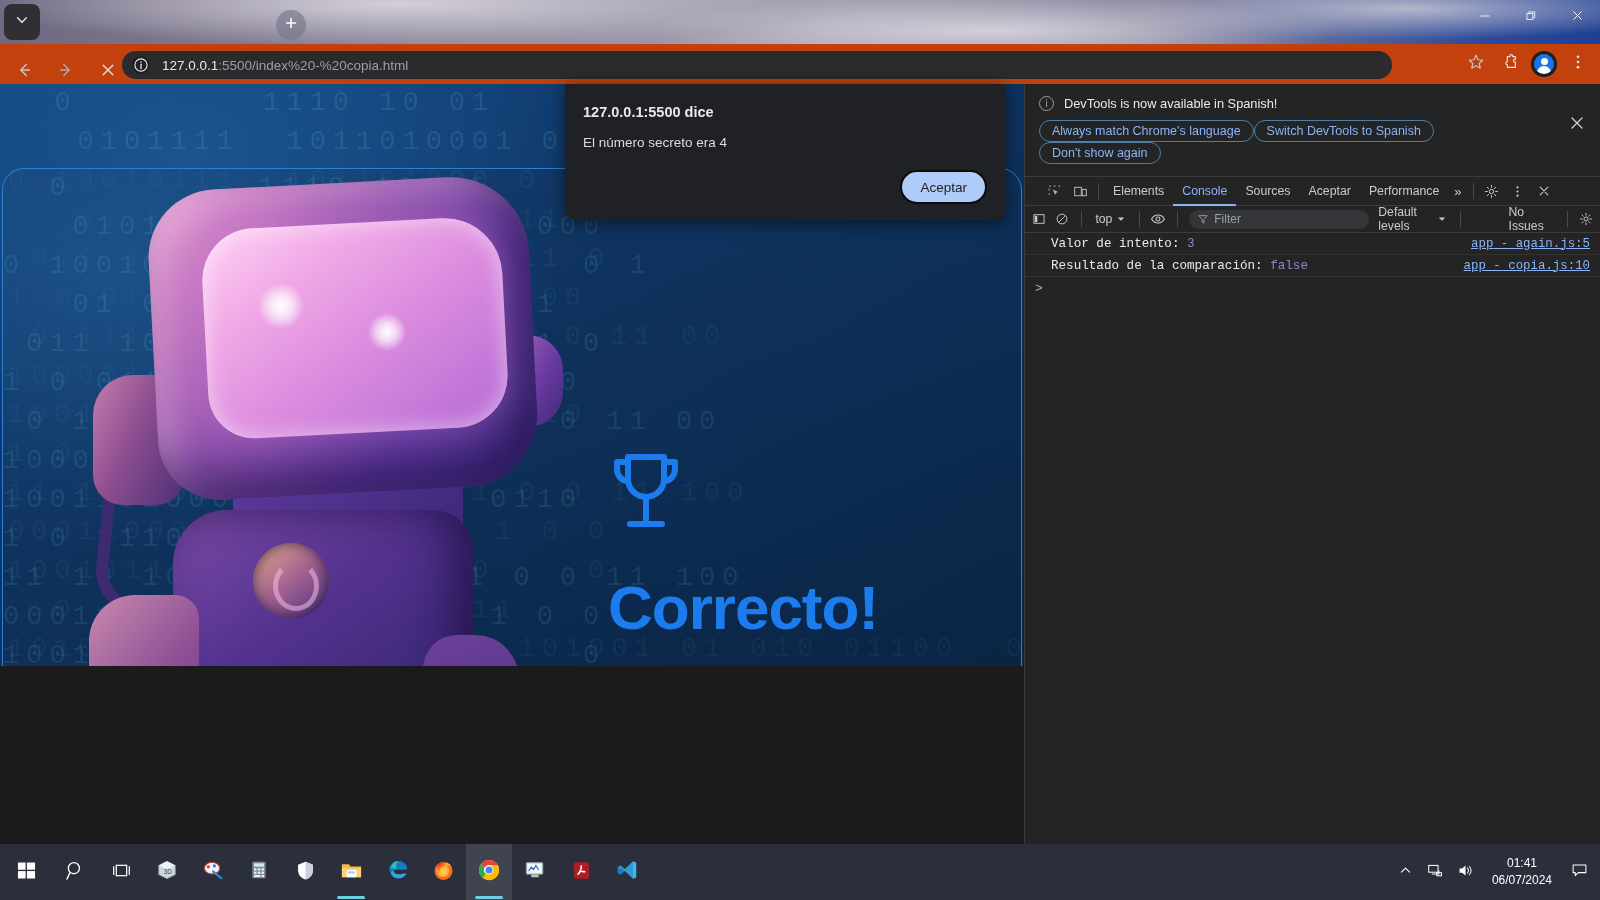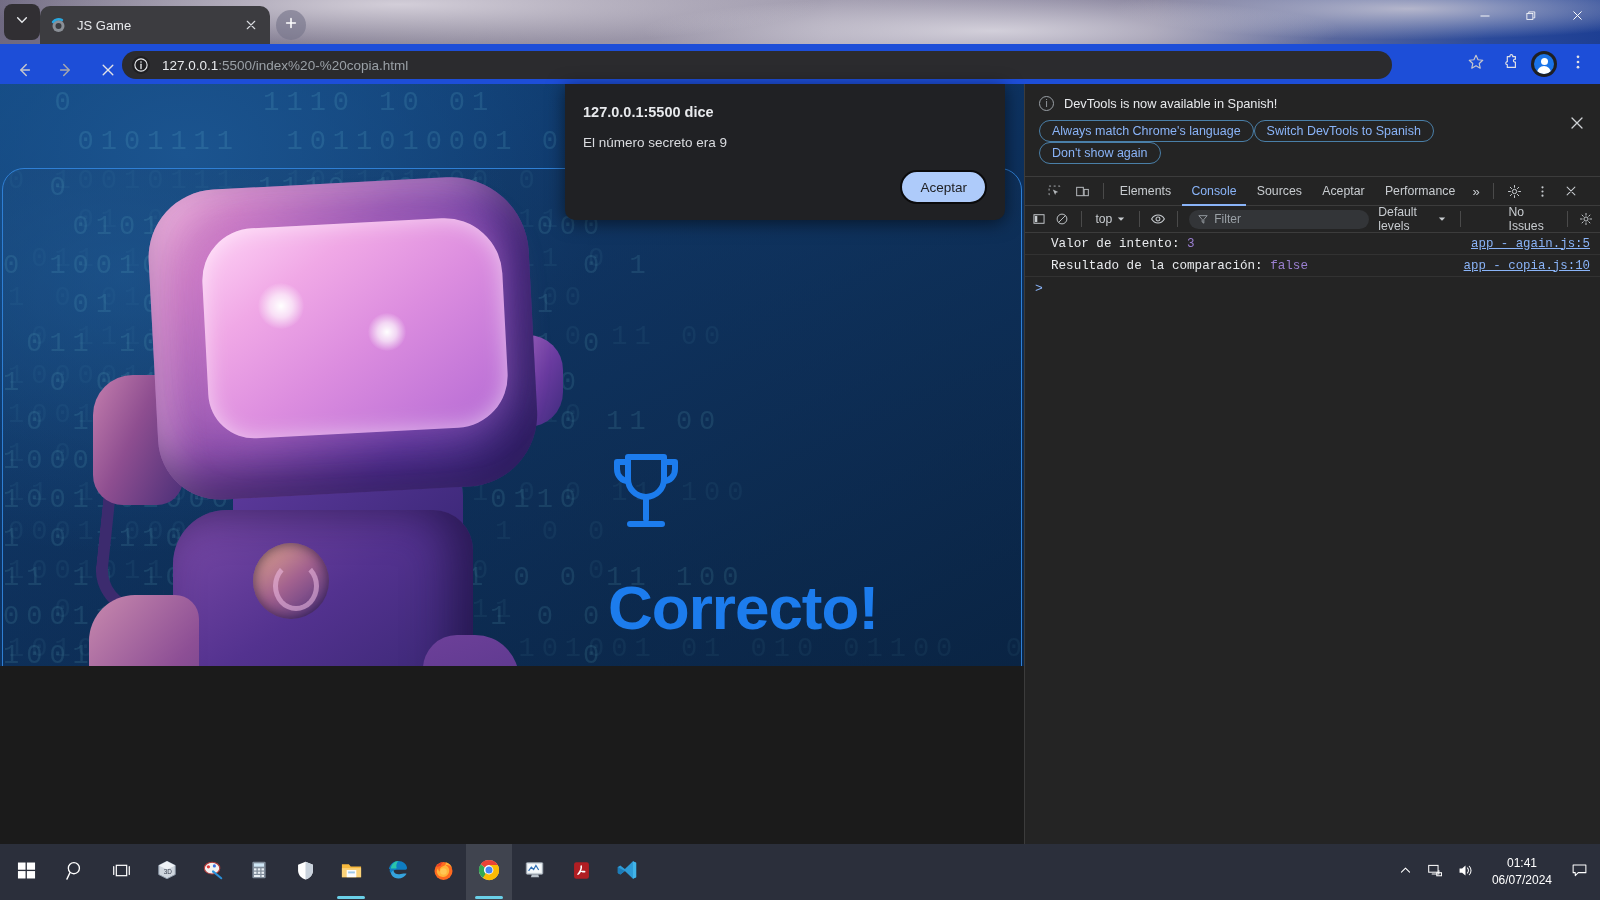--- a/index.html
+++ b/index.html
@@ -40,21 +40,21 @@
   .newtab {
     position:absolute; left:276px; top:10px; width:30px; height:30px; border-radius:50%;
     background:rgba(120,118,140,.65); display:flex; align-items:center; justify-content:center;
   }
   .wincontrols { position:absolute; right:0; top:0; height:34px; display:flex; }
   .wincontrols > div { width:46px; height:34px; display:flex; align-items:center; justify-content:center; }
 
   
   .toolbar {
     position:absolute; left:0; top:44px; width:1600px; height:56px;
-    background:#1d4ed8; display:flex; align-items:center;
+    background:#c2410c; display:flex; align-items:center;
   }
   .nav-btn { width:36px; height:36px; margin-left:6px; display:flex; align-items:center; justify-content:center; border-radius:50%; }
   .omnibox {
     position:absolute; left:122px; top:7px; width:1270px; height:28px; border-radius:14px;
     background:#2b2b2e; display:flex; align-items:center; padding:0 10px;
   }
   .omnibox .site-icon {
     width:18px; height:18px; border-radius:50%; background:#1f1f22;
     display:flex; align-items:center; justify-content:center; margin-right:12px; flex:none;
   }
@@ -195,21 +195,21 @@
   }
   .dt-chips { display:flex; flex-wrap:wrap; margin-top:9px; max-width:490px; }
   .dt-chip {
     border:1px solid #4a7fa8; border-radius:12px; padding:3px 12px;
     color:#8ab4f8; font-size:12.5px; background:transparent; white-space:nowrap;
   }
   .dt-banner-close { position:absolute; right:14px; top:30px; width:18px; height:18px; }
 
   .dt-tabbar {
     display:flex; align-items:center; height:29px; border-top:1px solid #3c3c3c;
-    background:#242424; padding:0 16px; position:relative;justify-content:space-between;
+    background:#242424; padding:0 16px; position:relative;
   }
   .dt-icobtn { width:26px; height:26px; display:flex; align-items:center; justify-content:center; }
   .dt-sep { width:1px; height:16px; background:#4a4a4a; margin:0 5px; }
   .dt-tab { padding:0 9px; height:29px; display:flex; align-items:center; font-size:12.3px; color:#c8ccd0; }
   .dt-tab.active { color:#8ab4f8; box-shadow: inset 0 -2px 0 #8ab4f8; }
   .dt-more { padding:0 6px; color:#c8ccd0; font-size:13px; }
 
   .dt-filterbar {
     display:flex; align-items:center; height:27px; border-top:1px solid #3c3c3c;
     background:#242424; padding:0 4px; gap:3px;
@@ -263,35 +263,20 @@
 
   <div class="tabstrip">
     <div class="tablist-btn">
       <span>
         <svg viewBox="0 0 16 16">
             <path d="M3 5.5 8 10.5 13 5.5" stroke="#e8eaed" stroke-width="1.6" fill="none" stroke-linecap="round"></path>
           </svg>
       </span>
     </div>
 
-    <div class="tab">
-      <span class="favicon">
-        <svg viewBox="0 0 17 17" width="17" height="17">
-          <circle cx="8.5" cy="9" r="6" fill="#8a8f96"></circle>
-          <circle cx="8.5" cy="9" r="3" fill="#3a3d42"></circle>
-          <path d="M3 5 A7 7 0 0 1 12 3" stroke="#29a8e0" stroke-width="2.4" fill="none" stroke-linecap="round"></path>
-        </svg>
-      </span>
-      <span class="tab-title">JS Game</span>
-      <span class="tab-close">
-        <svg viewBox="0 0 16 16" width="12" height="12">
-            <path d="M3 3 13 13 M13 3 3 13" stroke="#dadce0" stroke-width="1.5" stroke-linecap="round"></path>
-          </svg>
-      </span>
-    </div>
 
     <div class="newtab">
       <span>
         <svg viewBox="0 0 16 16" width="14" height="14">
             <path d="M8 3v10 M3 8h10" stroke="#fff" stroke-width="1.8" stroke-linecap="round"></path>
           </svg>
       </span>
     </div>
 
     <div class="wincontrols">
@@ -451,21 +436,21 @@
             <path d="M22 75h32" stroke="#1c7ced" stroke-width="6" stroke-linecap="round"></path>
           </svg>
         </div>
         <div class="h-correct">Correcto!</div>
       </div>
     </div>
   </div>
 
   <div class="alert">
     <div class="a-title">127.0.0.1:5500 dice</div>
-    <div class="a-msg">El número secreto era 9</div>
+    <div class="a-msg">El número secreto era 4</div>
     <div class="a-btn">Aceptar</div>
   </div>
 
   <div class="devtools">
 
     <div class="dt-banner">
       <div class="dt-banner-head">
         <span class="info-ico">i</span>
         <span>DevTools is now available in Spanish!</span>
       </div>

